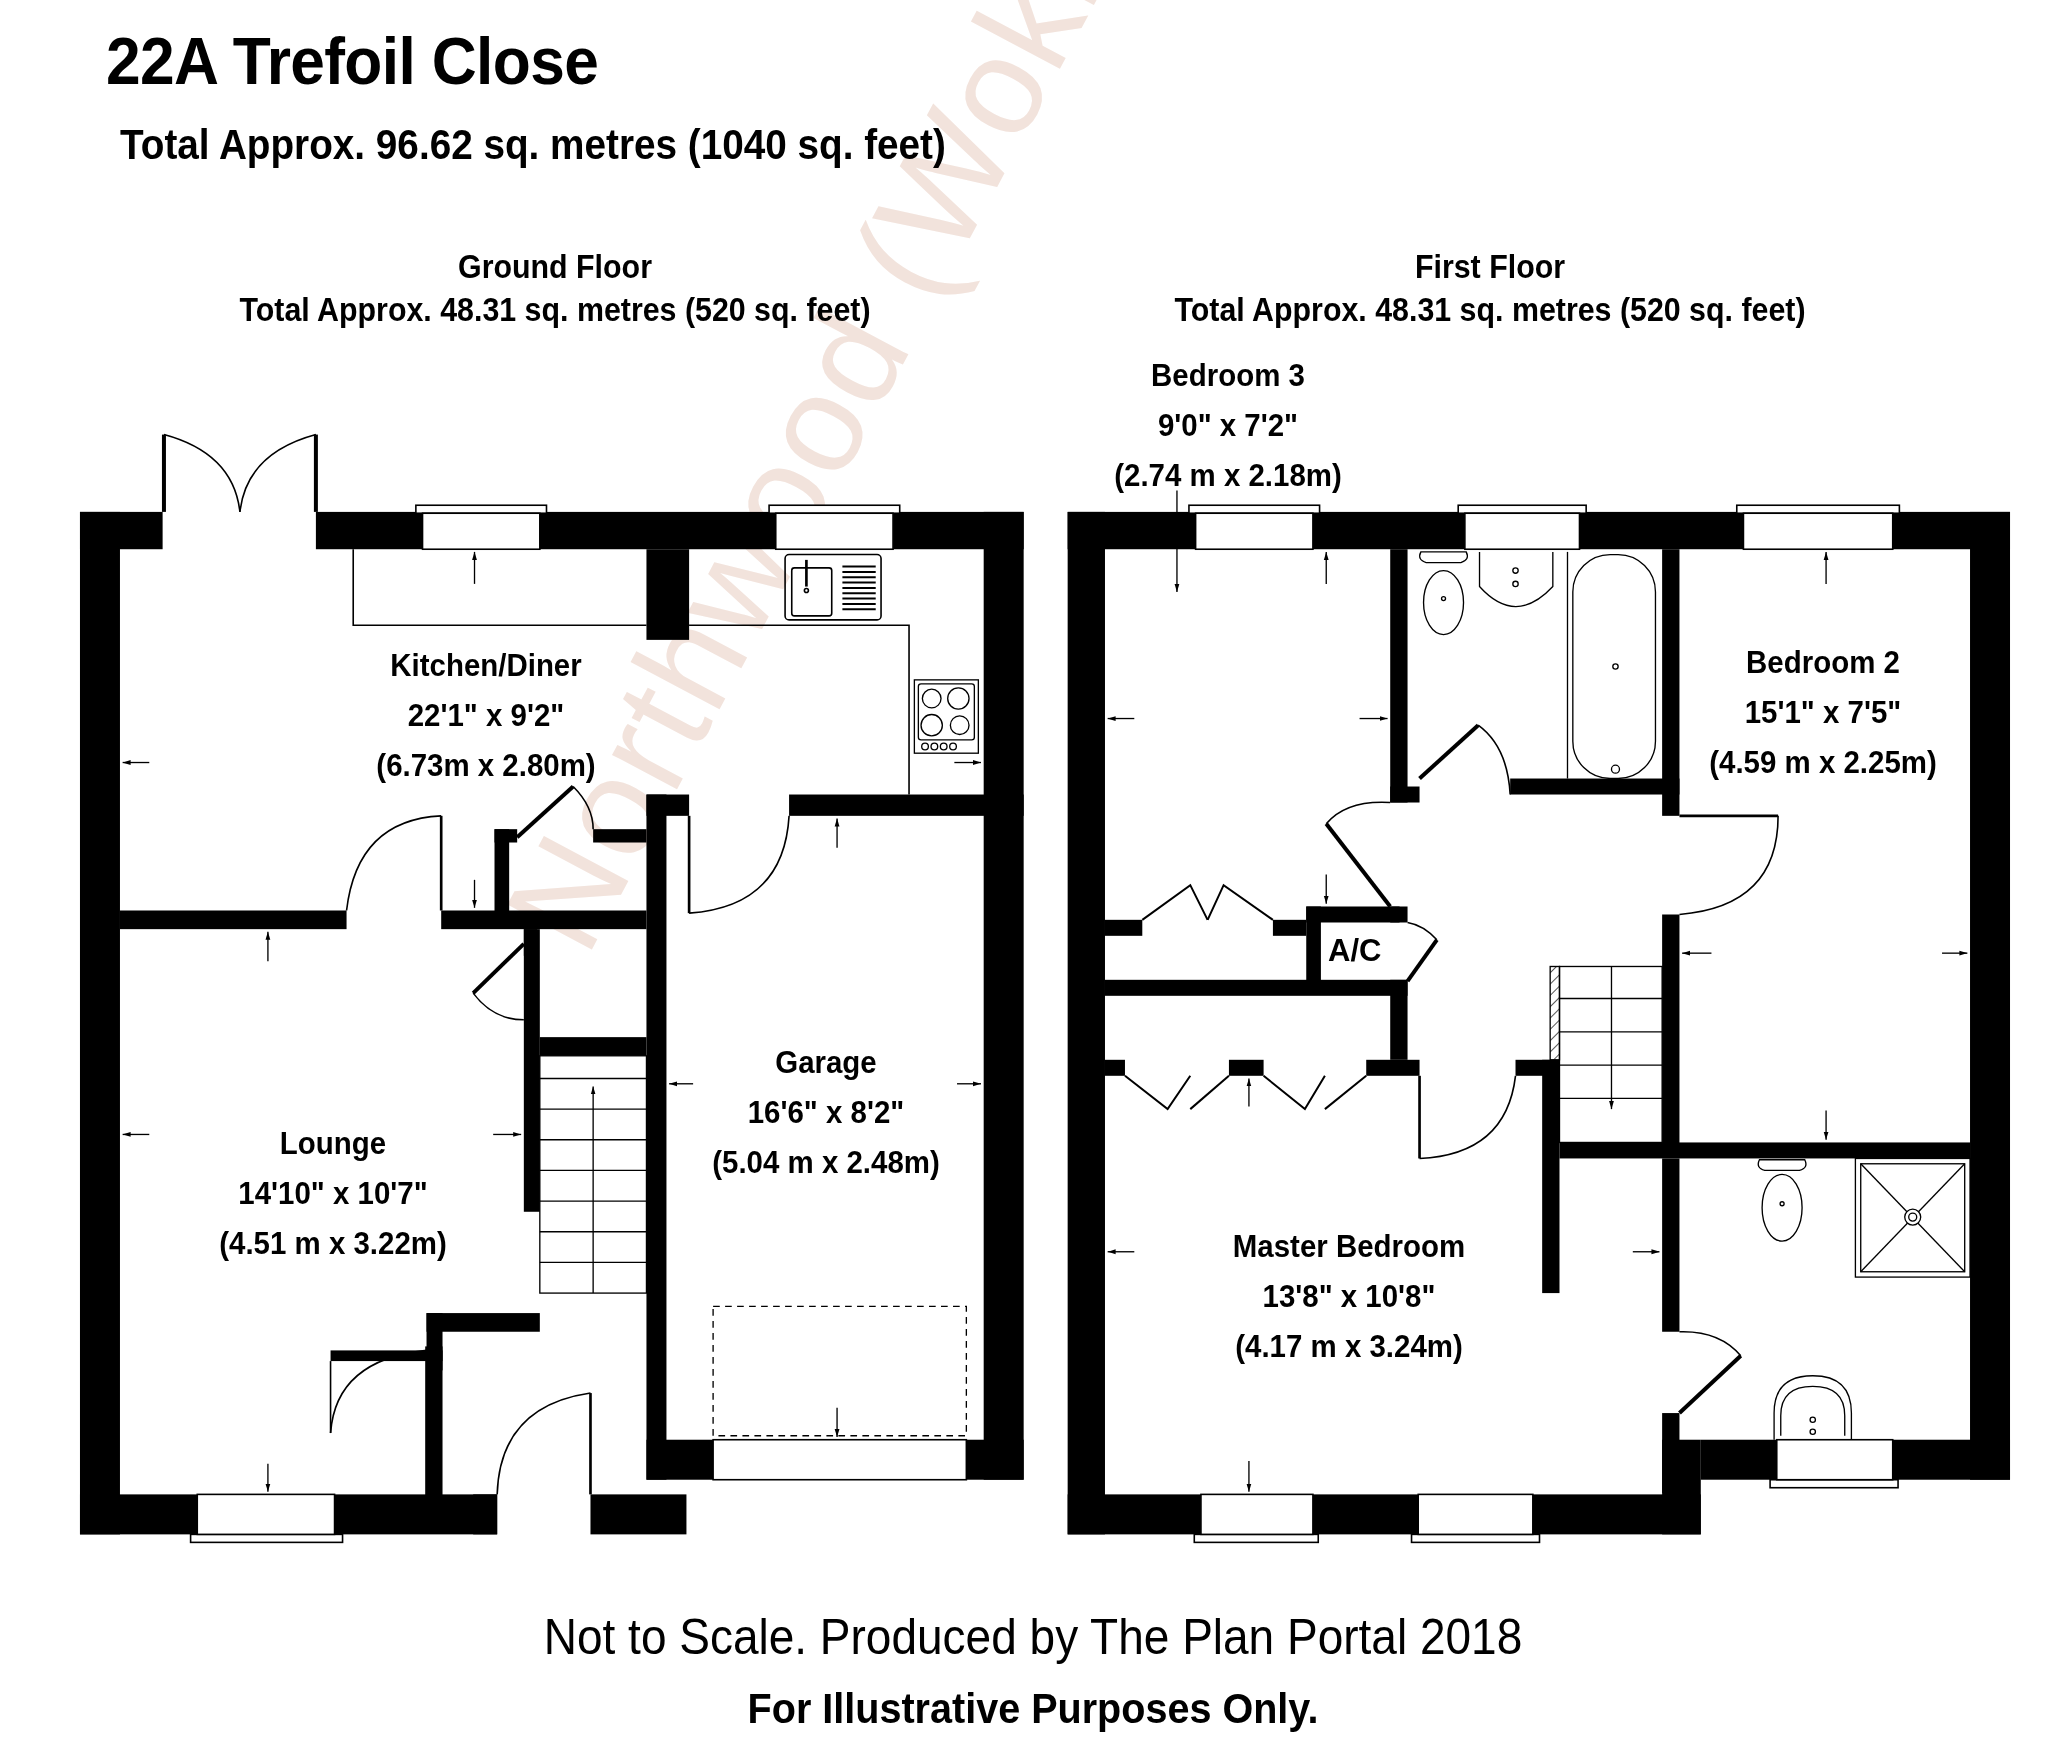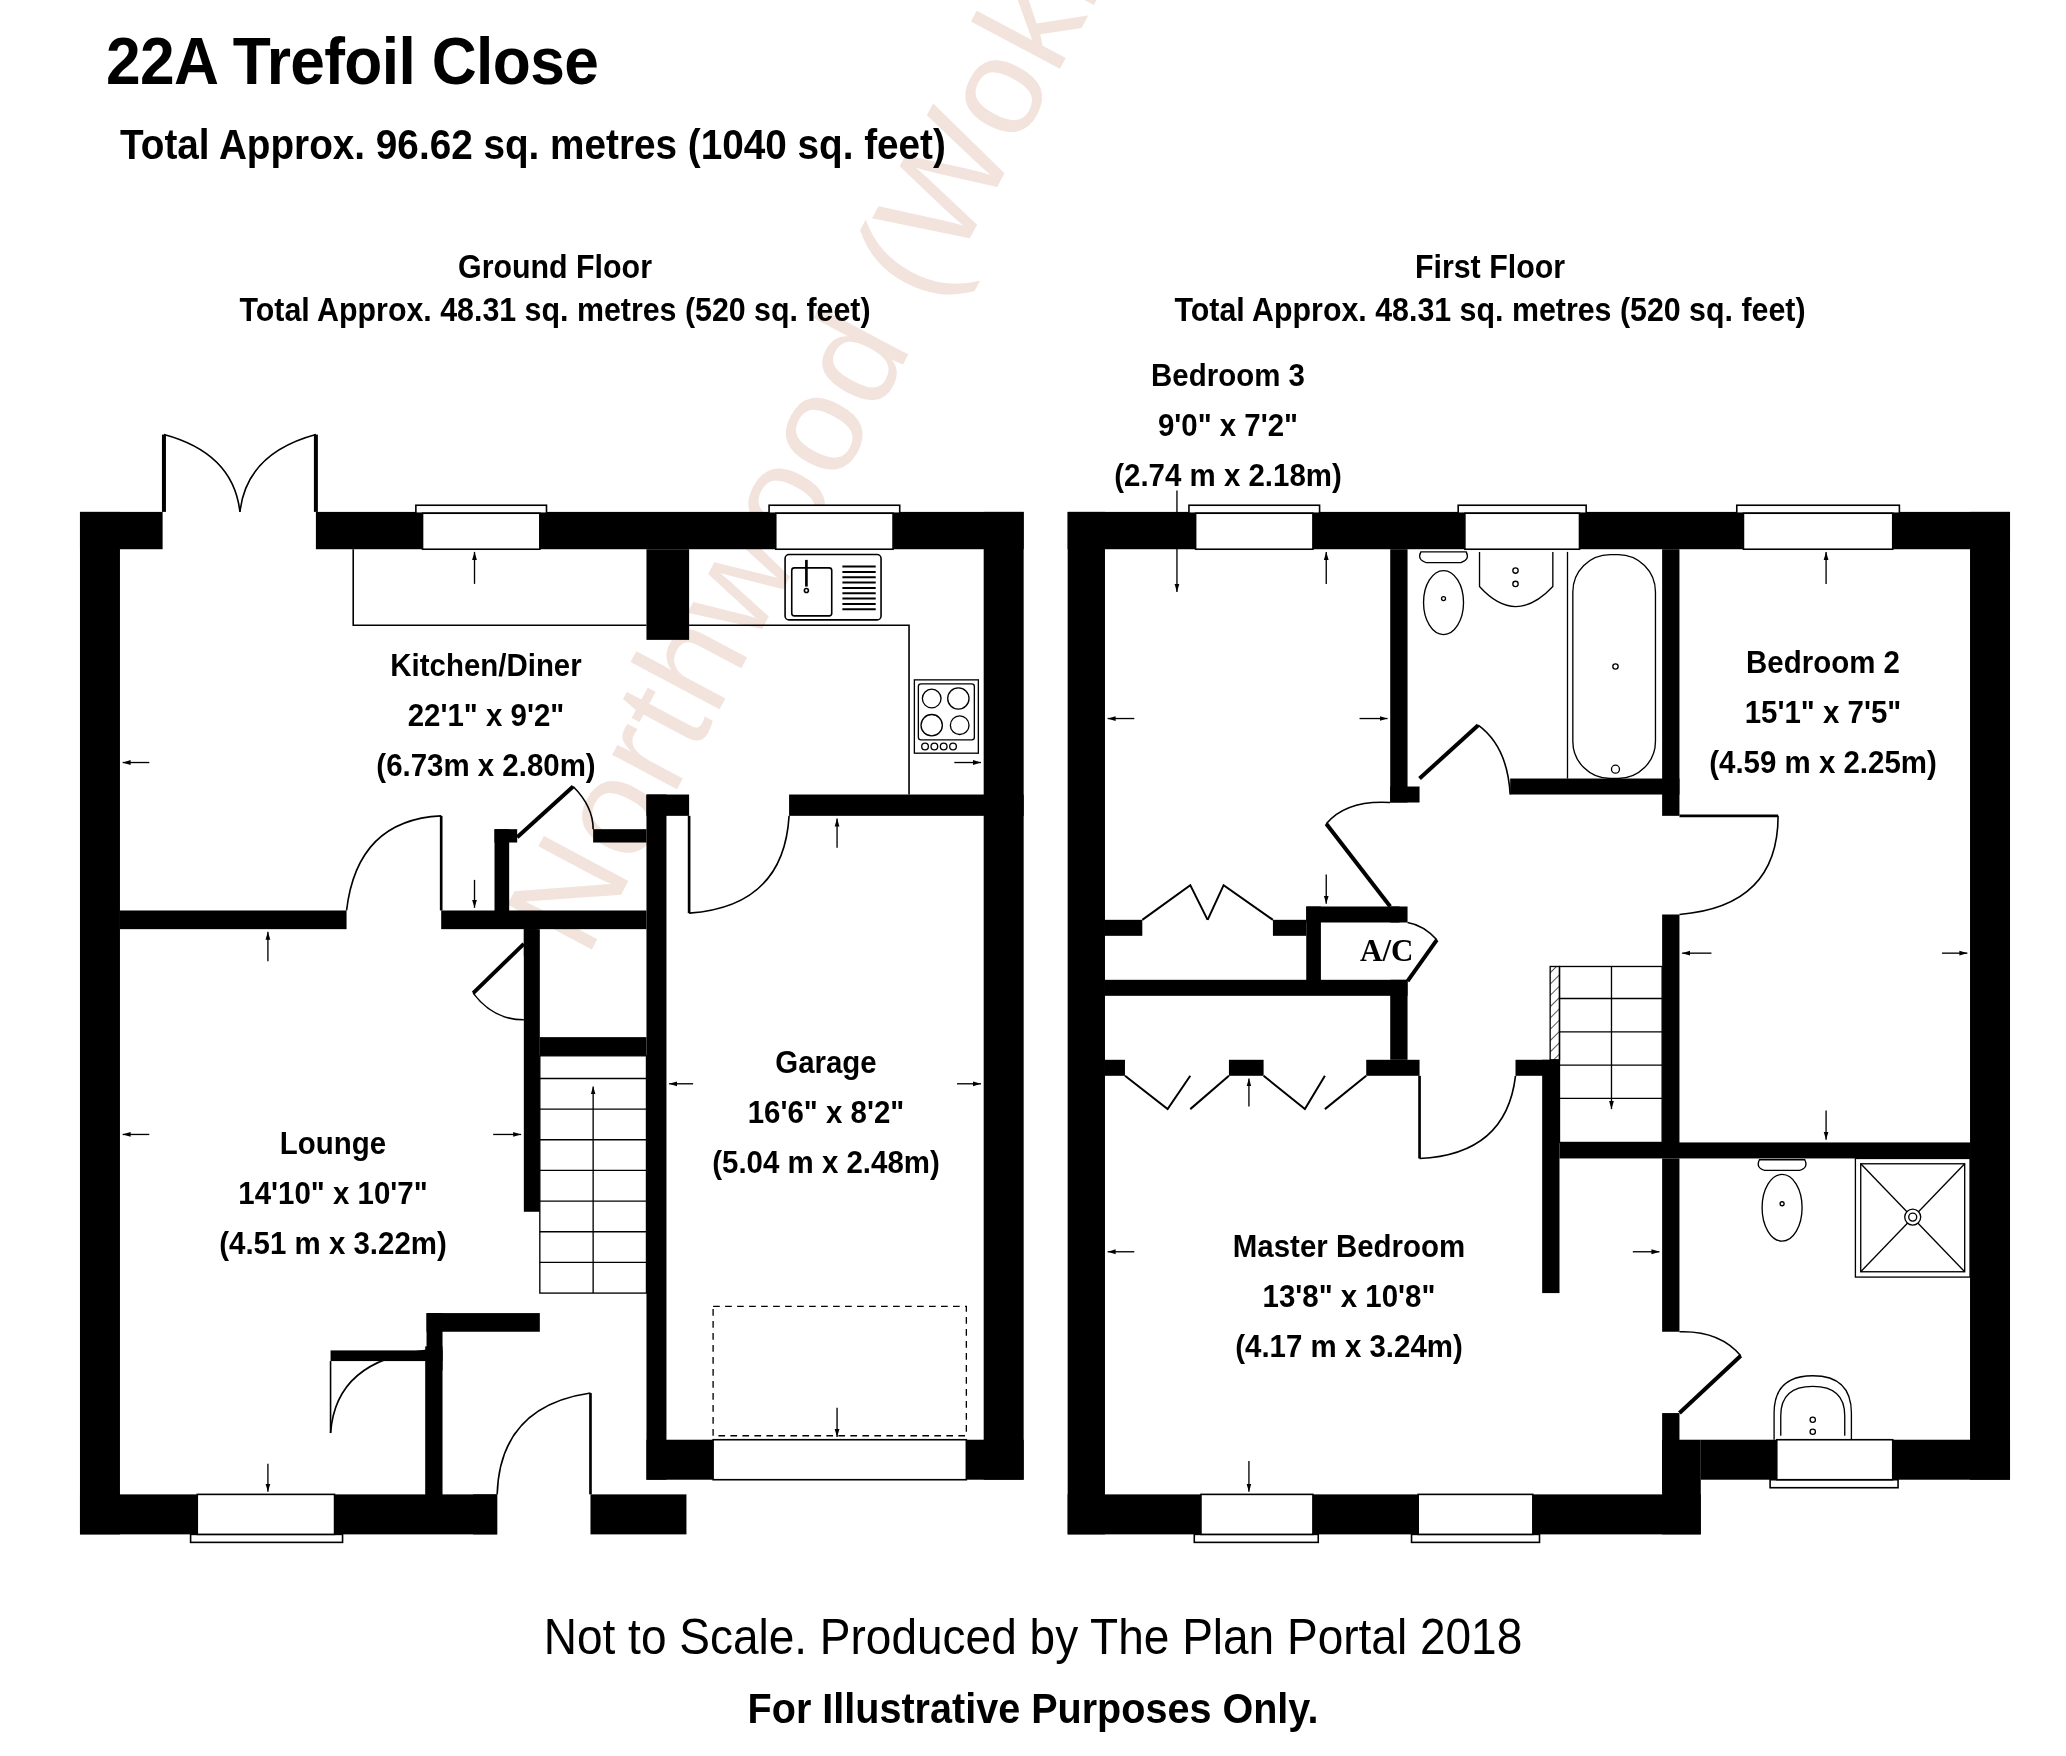--- a/index.html
+++ b/index.html
@@ -357,18 +357,18 @@
   <div class="room-label" style="left:1614px; top:637px; width:418px;">
     <div>Bedroom 2</div>
     <div>15'1" x 7'5"</div>
     <div>(4.59 m x 2.25m)</div>
   </div>
   <div class="room-label" style="left:1140px; top:1221px; width:418px;">
     <div>Master Bedroom</div>
     <div>13'8" x 10'8"</div>
     <div>(4.17 m x 3.24m)</div>
   </div>
-  <div class="ac" style="left:1360px; top:933px;font-family:Liberation Serif, serif;">A/C</div>
+  <div class="ac" style="left:1328px; top:933px;">A/C</div>
 
   <div class="footer-1">Not to Scale. Produced by The Plan Portal 2018</div>
   <div class="footer-2">For Illustrative Purposes Only.</div>
 </div>
 
 
 </body></html>

